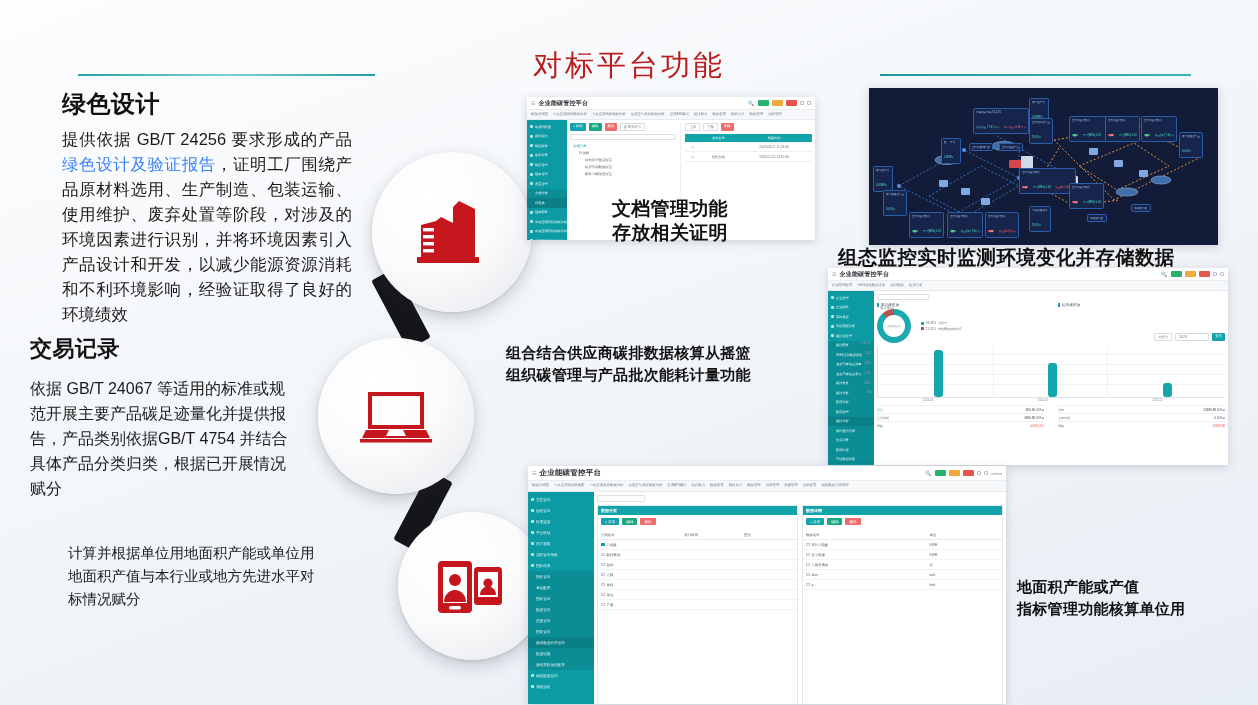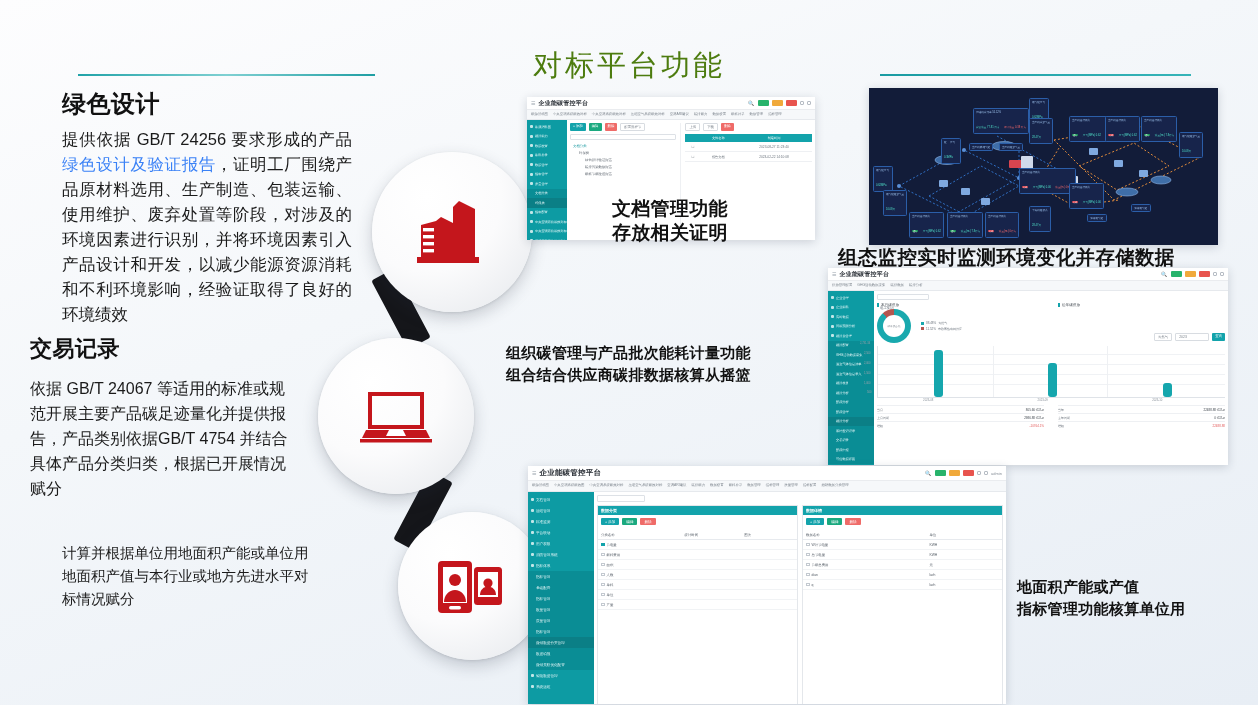--- a/index.html
+++ b/index.html
@@ -30,26 +30,26 @@
   #sec1 .sec-title { font-size: 24px; margin-left: 0; }
   #sec1 .sec-body  { font-size: 16.5px; line-height: 25px; margin-top: 7px; text-align: justify;}
   #sec1 .sec-body .hl { color: #3b82f6; }
 
   #sec2 { position: absolute; left: 30px; top: 334px; width: 270px; }
   #sec2 .sec-title { font-size: 22px; }
   #sec2 .sec-body  { font-size: 16px; line-height: 25px; margin-top: 12px; }
 
   #sec3 { position: absolute; left: 38px; top: 530px; width: 280px; }
   #sec3 .sec-title { font-size: 22px; }
-  #sec3 .sec-body  { font-size: 14.5px; line-height: 23px; margin-top: 12px; margin-left: 24px;}
+  #sec3 .sec-body  { font-size: 14.5px; line-height: 23px; margin-top: 12px; margin-left: 30px;}
 
   
   .slide-title {
     position: absolute; left: 533px; top: 46px;
-    font-size: 29px; color: #4d7c0f; letter-spacing: 3px;
+    font-size: 29px; color: #b91c1c; letter-spacing: 3px;
   }
 
   
   .chain { position: absolute; left: 290px; top: 120px; width: 280px; height: 540px; }
   .bar {
     position: absolute; background: #15161a; border-radius: 3px;
   }
   .bar.b1 { width: 26px; height: 78px; left: 98px; top: 150px; transform: rotate(-28deg); }
   .bar.b2 { width: 26px; height: 78px; left: 120px; top: 352px; transform: rotate(28deg); }
 
@@ -702,22 +702,22 @@
           <div class="sumrow">
             <span class="k">增幅</span>
             <span class="v neg">22488.88</span>
           </div>
         </div>
       </div>
     </div>
   </div>
 </div>
 <div class="cap" id="capC">
+  <div>组合结合供应商碳排数据核算从摇篮</div>
   <div>组织碳管理与产品批次能耗计量功能</div>
-  <div>组合结合供应商碳排数据核算从摇篮</div>
 </div>
 
 <div class="thumb" id="thumbD">
   <div class="tb-head" style="height:15px">
     <span class="logo">☰</span>
     <span class="ttl" style="font-size:7.5px">企业能碳管控平台</span>
     <span class="sp"></span>
     <span class="logo">🔍</span>
     <span class="chip" style="background:#27b36b"></span>
     <span class="chip" style="background:#f0a93b"></span>

